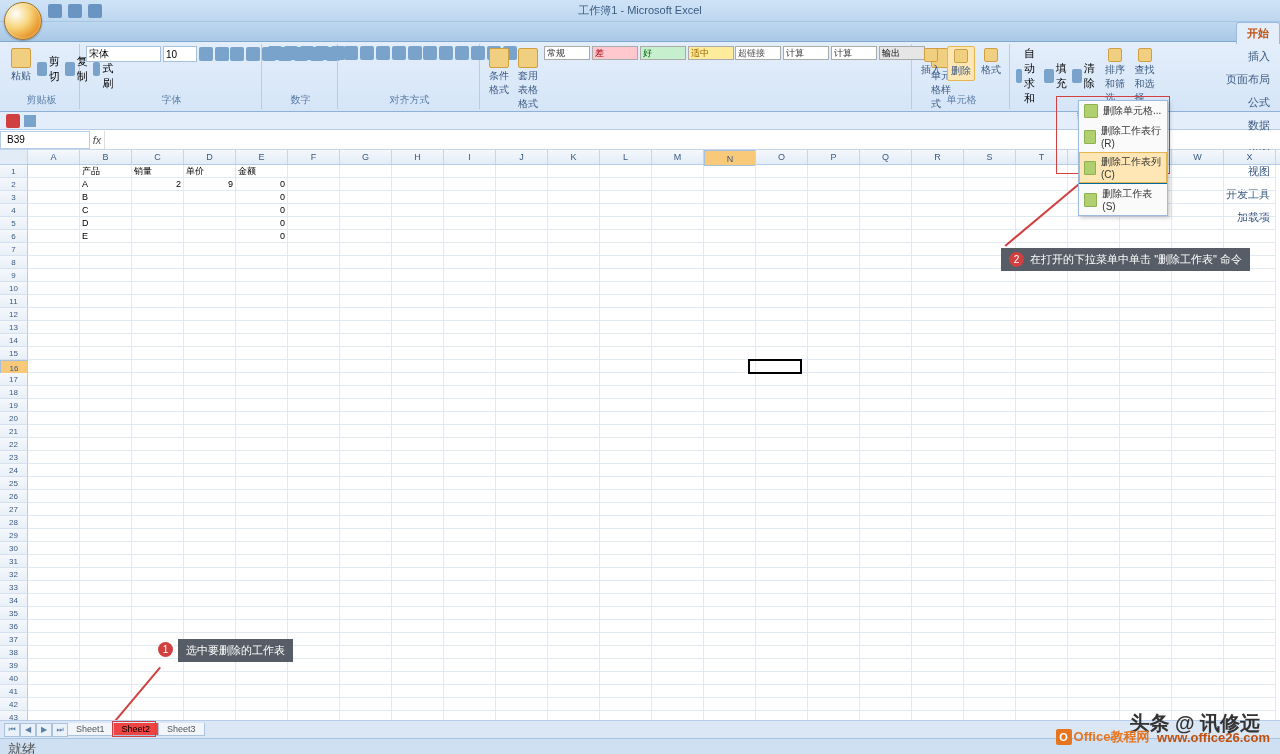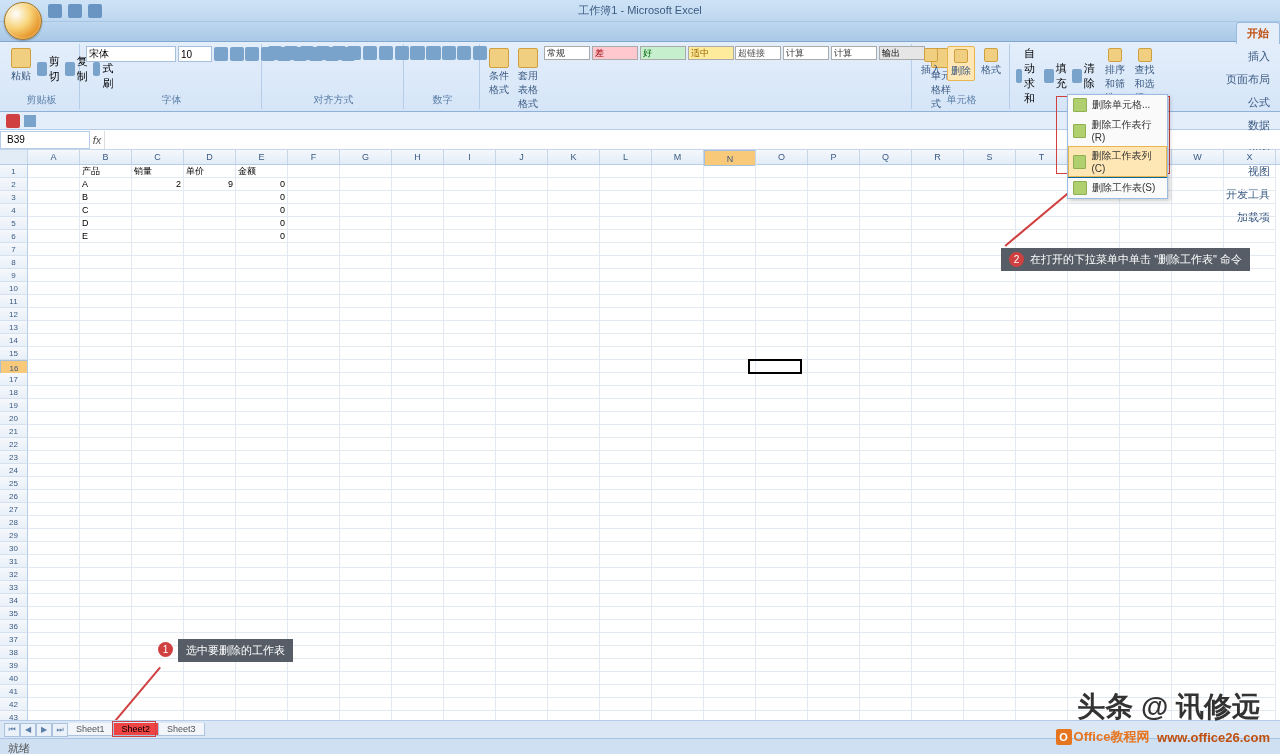--- a/index.html
+++ b/index.html
@@ -31,21 +31,21 @@
 .stylebox { width:46px; height:14px; border:1px solid #aaa; font-size:9px; display:flex; align-items:center; padding:0 2px; overflow:hidden; }
 .sb1 { background:#fff; color:#333; }
 .sb2 { background:#ffc7ce; color:#9c0006; }
 .sb3 { background:#c6efce; color:#006100; }
 .sb4 { background:#ffeb9c; color:#9c6500; }
 .sb5 { background:#fff; color:#555; }
 .sb6 { background:#fff; color:#333; }
 .sb7 { background:#e6e6e6; }
 
 
-.del-menu { position:absolute; right:112px; top:94px; width:101px; background:#fafafa; border:1px solid #9cbbe0; box-shadow:2px 2px 4px rgba(0,0,0,.2); z-index:50;margin-left:29px; }
+.del-menu { position:absolute; right:112px; top:100px; width:90px; background:#fafafa; border:1px solid #9cbbe0; box-shadow:2px 2px 4px rgba(0,0,0,.2); z-index:50;margin-left:29px; }
 .del-menu-outline { position:absolute; right:110px; top:96px; width:114px; height:78px; border:1px solid #d04040; z-index:49; pointer-events:none; }
 .del-item { display:flex; align-items:center; gap:5px; padding:3px 5px; font-size:10px; color:#333; cursor:pointer; }
 .del-item:hover,.del-item.hl { background:#ffe7b5; border:1px solid #e8b550; padding:2px 4px; }
 .del-item .ico { width:14px; height:14px; background:#b0d070; border:1px solid #8fb050; border-radius:1px; }
 .del-item.last { border-top:1px solid #0369a1; }
 
 
 .fxrow { height:18px; background:#e4eefb; border-bottom:1px solid #b5cde8; display:flex; align-items:center; gap:4px; padding:0 6px; }
 .fx-ico { width:14px; height:14px; background:#d04040; border-radius:2px; }
 
@@ -77,24 +77,24 @@
 
 
 .sheetbar { position:absolute; bottom:16px; left:0; right:0; height:18px; background:#dbe7f4; border-top:1px solid #b5cde8; display:flex; align-items:center; font-size:10px; }
 .nav-btns { display:flex; margin-left:4px; }
 .nav-btn { width:16px; height:14px; border:1px solid #acc3dd; background:#eaf1f9; text-align:center; line-height:12px; color:#5a7fa8; font-size:8px; cursor:pointer; }
 .stab { padding:1px 8px; background:#f2f6fb; border:1px solid #acc3dd; border-top:none; font-size:9px; color:#555; cursor:pointer; margin-left:-1px; }
 .stab.active { background:#ef4444; color:#000; }
 .stab-mark { position:absolute; border:1px solid #d04040; pointer-events:none; }
 
 
-.status { position:absolute; bottom:0; left:0; right:0; height:16px; background:#cfe0f2; border-top:1px solid #a9c5e6; font-size:11px; color:#555; padding:2px 8px; }
-
-
-.wm1 { position:absolute; right:20px; bottom:28px; font-size:28px; color:#333; font-weight:bold; display:flex; align-items:center; gap:4px; }
+.status { position:absolute; bottom:0; left:0; right:0; height:16px; background:#cfe0f2; border-top:1px solid #a9c5e6; font-size:14px; color:#555; padding:2px 8px; }
+
+
+.wm1 { position:absolute; right:20px; bottom:17px; font-size:20px; color:#333; font-weight:bold; display:flex; align-items:center; gap:4px; }
 .wm2 { position:absolute; right:10px; bottom:8px; font-size:13px; color:#e67520; font-weight:bold; display:flex; align-items:center; gap:2px; }
 .wm2 .sq { width:16px; height:16px; background:#e67520; border-radius:2px; color:#fff; text-align:center; line-height:16px; font-size:11px; }
 </style>
 </head>
 <body>
 
 <div class="titlebar">
   <div class="office-btn"></div>
   <div class="qat">
     <div class="ico"></div>
@@ -138,37 +138,54 @@
           </div>
       </div>
     </div>
     <div class="group-label">剪贴板</div>
   </div>
 
   <div class="group" style="width:180px">
     <div class="group-body">
         <div class="stack" style="width:100%">
       <div class="hrow">
-            <input class="sel" style="width: 90px; font-family: Liberation Mono, monospace;" value="宋体">
+            <input class="sel" style="width: 75px; font-family: Liberation Mono, monospace;" value="宋体">
             <input class="sel" style="width: 34px;" value="10">
             <div class="ico"></div>
             <div class="ico"></div>
           </div>
       <div class="hrow">
             <div class="ico"></div>
             <div class="ico"></div>
             <div class="ico"></div>
             <div class="ico"></div>
             <div class="ico"></div>
             <div class="ico"></div>
             <div class="ico"></div>
           </div>
     </div>
       </div>
     <div class="group-label">字体</div>
+  </div>
+
+  <div class="group" style="width:74px">
+    <div class="group-body">
+        <div class="stack">
+      <div class="hrow">
+            <div class="ico"></div>
+            <div class="ico"></div>
+            <div class="ico"></div>
+          </div>
+      <div class="hrow">
+            <div class="ico"></div>
+            <div class="ico"></div>
+          </div>
+    </div>
+      </div>
+    <div class="group-label">数字</div>
   </div>
 
   <div class="group" style="width:140px">
     <div class="group-body">
         <div class="stack">
       <div class="hrow">
             <div class="ico"></div>
             <div class="ico"></div>
             <div class="ico"></div>
             <div class="ico"></div>
@@ -178,37 +195,20 @@
             <div class="ico"></div>
             <div class="ico"></div>
             <div class="ico"></div>
             <div class="ico"></div>
             <div class="ico"></div>
             <div class="ico"></div>
           </div>
     </div>
       </div>
     <div class="group-label">对齐方式</div>
-  </div>
-
-  <div class="group" style="width:74px">
-    <div class="group-body">
-        <div class="stack">
-      <div class="hrow">
-            <div class="ico"></div>
-            <div class="ico"></div>
-            <div class="ico"></div>
-          </div>
-      <div class="hrow">
-            <div class="ico"></div>
-            <div class="ico"></div>
-          </div>
-    </div>
-      </div>
-    <div class="group-label">数字</div>
   </div>
 
   <div class="group" style="width:430px">
     <div class="group-body">
       <div class="vbtn">
           <div class="ico"></div>
           <span>条件格式</span>
         </div>
       <div class="vbtn">
           <div class="ico"></div>

